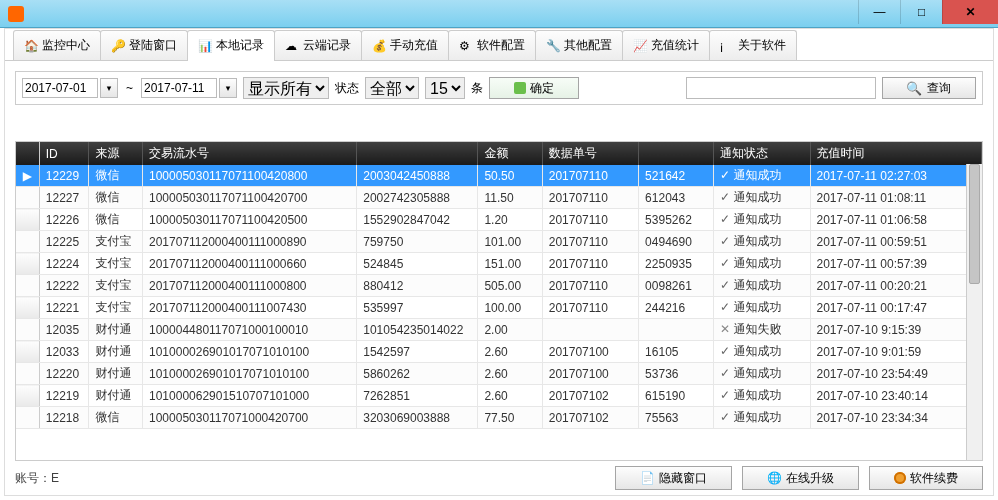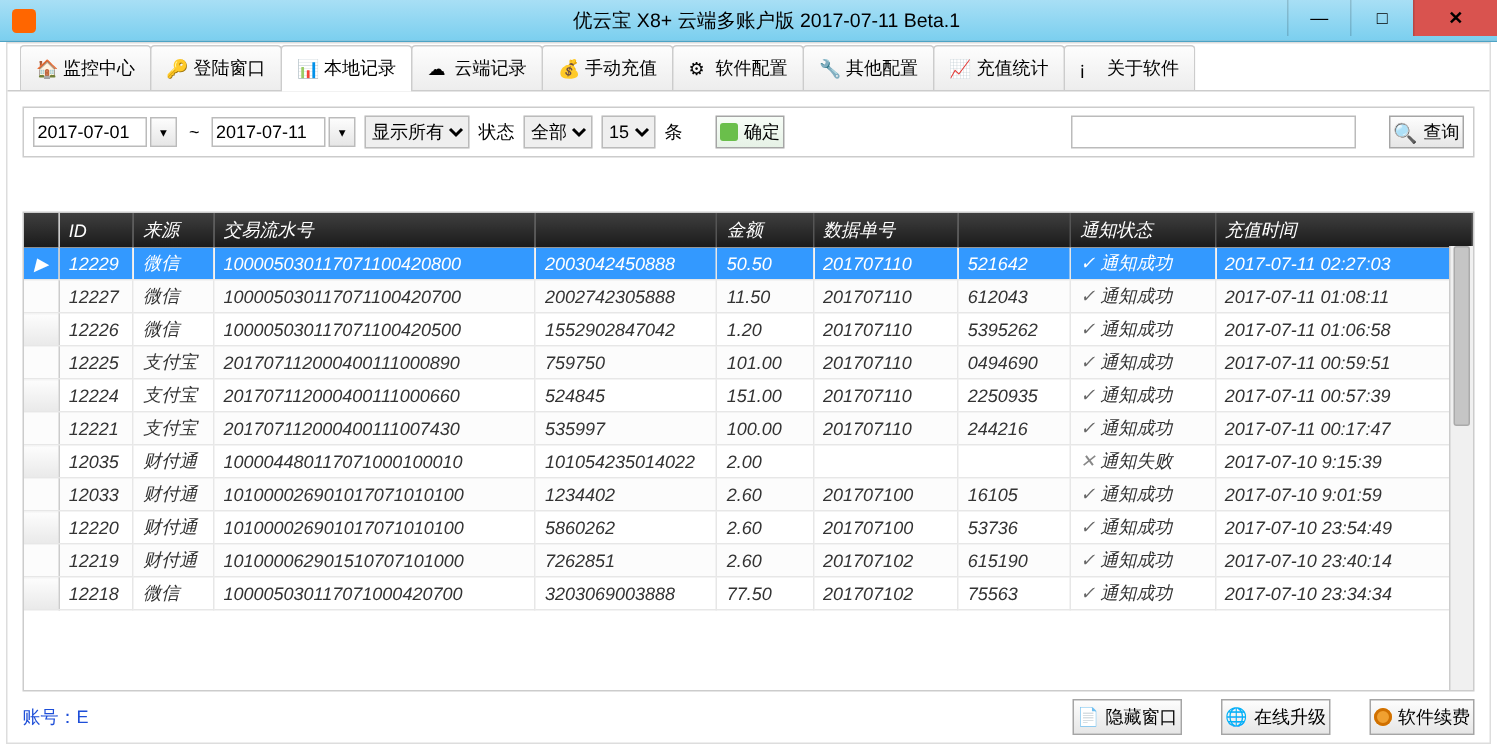--- a/index.html
+++ b/index.html
@@ -22,59 +22,58 @@
 .tab { height:30px; padding:0 10px; border:1px solid #ccc; border-bottom:none; display:flex; align-items:center; gap:4px; background:linear-gradient(#fdfdfd,#ededed); border-radius:3px 3px 0 0; cursor:pointer; position:relative; margin-right:-1px; }
 .tab.active { background:#fff; z-index:2; }
 .tab.active::after { content:""; position:absolute; left:0; right:0; bottom:-1px; height:2px; background:#fff; }
 .tab .ticon { width:14px; height:14px; display:inline-block; }
 
 
 .filterbar { height:34px; border:1px solid #ccc; margin:10px 10px 4px 10px; display:flex; align-items:center; padding:0 6px; gap:6px; }
 .dateinput { display:flex; align-items:center; gap:2px; }
 .dateinput input { width:76px; height:20px; border:1px solid #bbb; font-size:12px; padding:0 2px; }
 .dropbtn { width:18px; height:20px; border:1px solid #bbb; background:linear-gradient(#fdfdfd,#e6e6e6); display:flex; align-items:center; justify-content:center; font-size:9px; }
-select { height:22px; border:1px solid #bbb; font-size:12px; }
+select { height:22px; border:1px solid #bbb; font-size:16px; }
 .tilde { padding:0 2px; }
-.btn { height:22px; padding:0 2px; border:1px solid #a5a5a5; background:linear-gradient(#fdfdfd,#e6e6e6); display:flex; align-items:center; gap:4px; cursor:pointer; font-size:12px;margin-left:16px; }
+.btn { height:22px; padding:0 24px; border:1px solid #a5a5a5; background:linear-gradient(#fdfdfd,#e6e6e6); display:flex; align-items:center; gap:4px; cursor:pointer; font-size:12px; }
 .btn.ok { background:linear-gradient(#f7fdf7,#e6f2e6); }
 .searchbox { flex:0 0 190px; margin-left:auto; }
 .searchbox input { width:100%; height:22px; border:1px solid #bbb; padding:0 4px; }
 .btn.search { color:#000; }
 
 
 .tablewrap { position:absolute; left:10px; right:10px; top:112px; bottom:34px; border:1px solid #ccc; overflow:hidden; }
-table { border-collapse:collapse; width:100%; font-size:12px;font-style:italic; }
+table { border-collapse:collapse; width:100%; font-size:12px; }
 thead th { background:linear-gradient(#3f3f3f,#1a1a1a); color:#fff; text-align:left; padding:3px 6px; font-weight:normal; border-right:1px solid #555; height:20px; white-space:nowrap; }
 tbody td { padding:2px 6px; border-right:1px solid #e7e7e7; border-bottom:1px solid #e7e7e7; height:20px; white-space:nowrap; overflow:hidden; color:#333; }
 tbody tr:nth-child(even) td { background:#fcfcfc; }
 tbody tr.selected td { background:#3399ff !important; color:#fff; }
 .rowhead { width:20px; background:linear-gradient(#fdfdfd,#e9e9e9); border-right:1px solid #ccc; text-align:center; color:#444; }
 thead th.rowhead { background:linear-gradient(#3f3f3f,#1a1a1a); }
 .status-ok::before { content:"✓ "; color:#666; }
 tr.selected .status-ok::before { color:#fff; }
 .status-fail::before { content:"✕ "; color:#888; }
 .vscroll { position:absolute; right:0; top:22px; bottom:0; width:16px; background:#f0f0f0; border-left:1px solid #ccc; }
 .vscroll .thumb { position:absolute; top:0; left:2px; right:2px; height:120px; background:#c5c5c5; border:1px solid #aaa; border-radius:2px; }
 
 
 .footer { position:absolute; left:10px; right:10px; bottom:4px; height:26px; display:flex; align-items:center; }
-.footer .acct { color:#1d4ed8; }
+.footer .acct { color:#404040; }
 .footer .rightbtns { margin-left:auto; display:flex; gap:10px; }
 .footer .rightbtns .btn { height:24px; }
 .green-square { width:12px; height:12px; background:#6abf4b; display:inline-block; border-radius:2px; }
 .orange-gear { width:12px; height:12px; background:#f0a030; display:inline-block; border-radius:50%; box-shadow: inset 0 0 0 2px #d07000; }
 .mag { font-size:13px; }
 </style>
 </head>
 <body>
 <div id="app">
 
 <div class="titlebar">
   <span class="logo"></span>
-  <div class="title">优云宝 X8+ 云端多账户版 2017-07-11 Beta.1</div>
   <div class="winbtns">
     <div class="winbtn">—</div>
     <div class="winbtn">□</div>
     <div class="winbtn close">✕</div>
   </div>
 </div>
 
 <div class="inner-frame">
 
 <div class="tabs" id="tabs">
@@ -214,20 +213,32 @@
               <td>201707112000400111000660</td>
               <td>524845</td>
               <td>151.00</td>
               <td>201707110</td>
               <td>2250935</td>
               <td><span class="status-ok">通知成功</span></td>
               <td>2017-07-11 00:57:39</td>
             </tr>
             <tr>
               <td class="rowhead"></td>
+              <td>12222</td>
+              <td>支付宝</td>
+              <td>201707112000400111000800</td>
+              <td>880412</td>
+              <td>505.00</td>
+              <td>201707110</td>
+              <td>0098261</td>
+              <td><span class="status-ok">通知成功</span></td>
+              <td>2017-07-11 00:20:21</td>
+            </tr>
+            <tr>
+              <td class="rowhead"></td>
               <td>12221</td>
               <td>支付宝</td>
               <td>201707112000400111007430</td>
               <td>535997</td>
               <td>100.00</td>
               <td>201707110</td>
               <td>244216</td>
               <td><span class="status-ok">通知成功</span></td>
               <td>2017-07-11 00:17:47</td>
             </tr>
@@ -241,21 +252,21 @@
               <td></td>
               <td></td>
               <td><span class="status-fail">通知失败</span></td>
               <td>2017-07-10 9:15:39</td>
             </tr>
             <tr>
               <td class="rowhead"></td>
               <td>12033</td>
               <td>财付通</td>
               <td>101000026901017071010100</td>
-              <td>1234402</td>
+              <td>1542597</td>
               <td>2.60</td>
               <td>201707100</td>
               <td>16105</td>
               <td><span class="status-ok">通知成功</span></td>
               <td>2017-07-10 9:01:59</td>
             </tr>
             <tr>
               <td class="rowhead"></td>
               <td>12220</td>
               <td>财付通</td>

